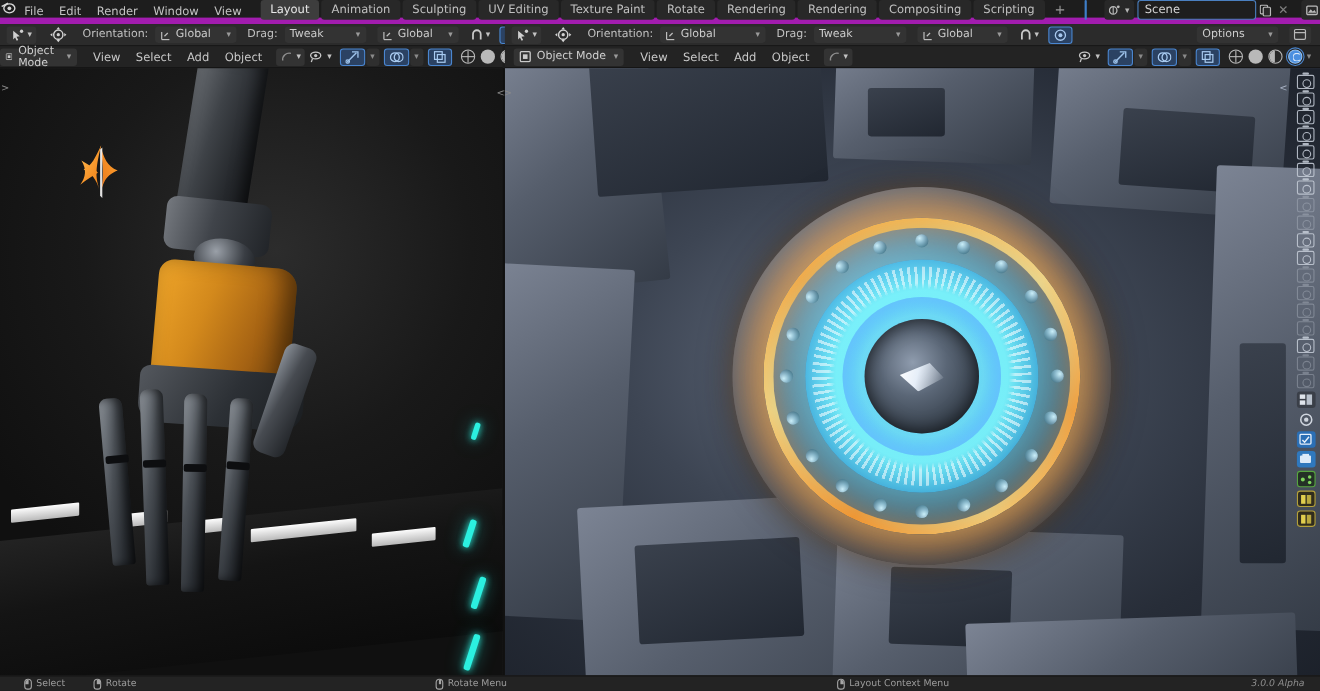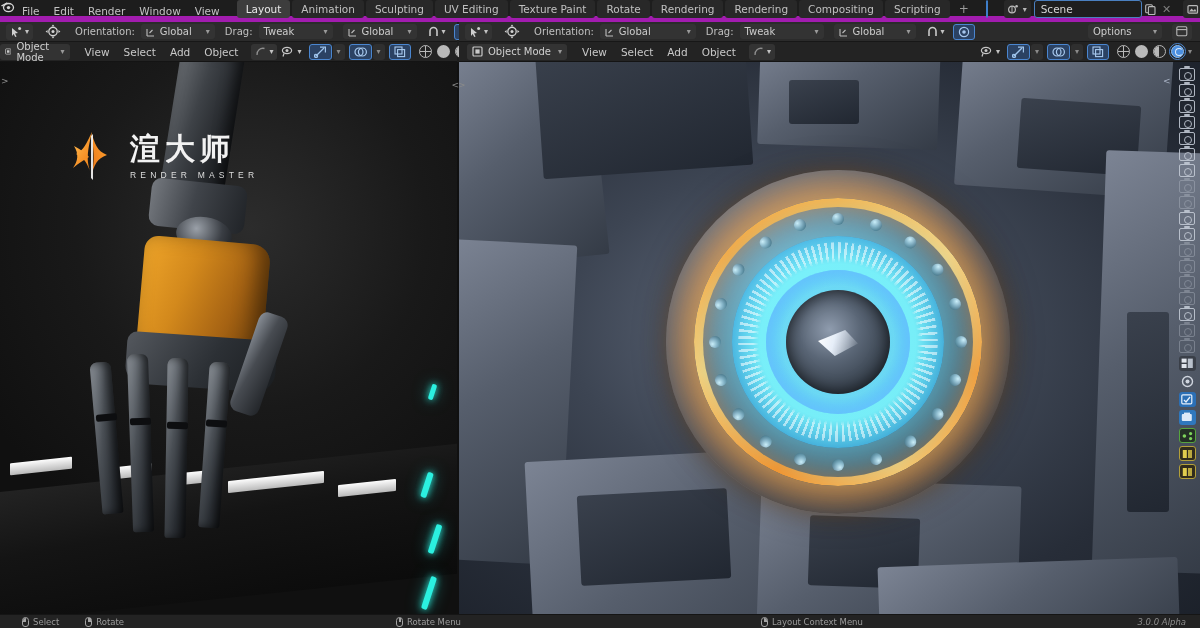--- a/index.html
+++ b/index.html
@@ -679,24 +679,20 @@
             <linearGradient id="og2" x1="0" y1="1" x2="1" y2="0">
               <stop offset="0%" stop-color="#e8741a"></stop>
                 <stop offset="100%" stop-color="#ffa42e"></stop>
             </linearGradient>
           </defs>
           <path d="M30 4 C24 16 22 22 14 26 C22 30 25 34 29 46 C25 34 24 28 30 4 Z" fill="url(#og1)"></path>
           <path d="M29 4 C33 16 35 23 45 27 C35 31 32 36 29 50 C32 36 33 28 29 4 Z" fill="url(#og2)"></path>
           <path d="M12 18 C19 22 24 25 27 29 C22 32 17 35 11 40 C16 33 17 26 12 18 Z" fill="url(#og1)"></path>
           <path d="M29 8 L31 6 L31 52 L29 50 Z" fill="#f7f7f7" opacity="0.9"></path>
         </svg>
-      </div>
-      <div class="logo-text-wrap">
-        <div class="logo-cn">渲大师</div>
-        <div class="logo-en">RENDER MASTER</div>
       </div>
     </div>
   </div>
 
   <div class="viewport" id="vp-right">
     <div class="scene">
       <div class="bg-r"></div>
 
       <div class="panel" style="left:-10px; top:-10px; width:150px; height:210px; transform:rotate(-6deg);"></div>
       <div class="plate-dark" style="left:80px; top:-20px; width:210px; height:130px; transform:rotate(-4deg);"></div>

